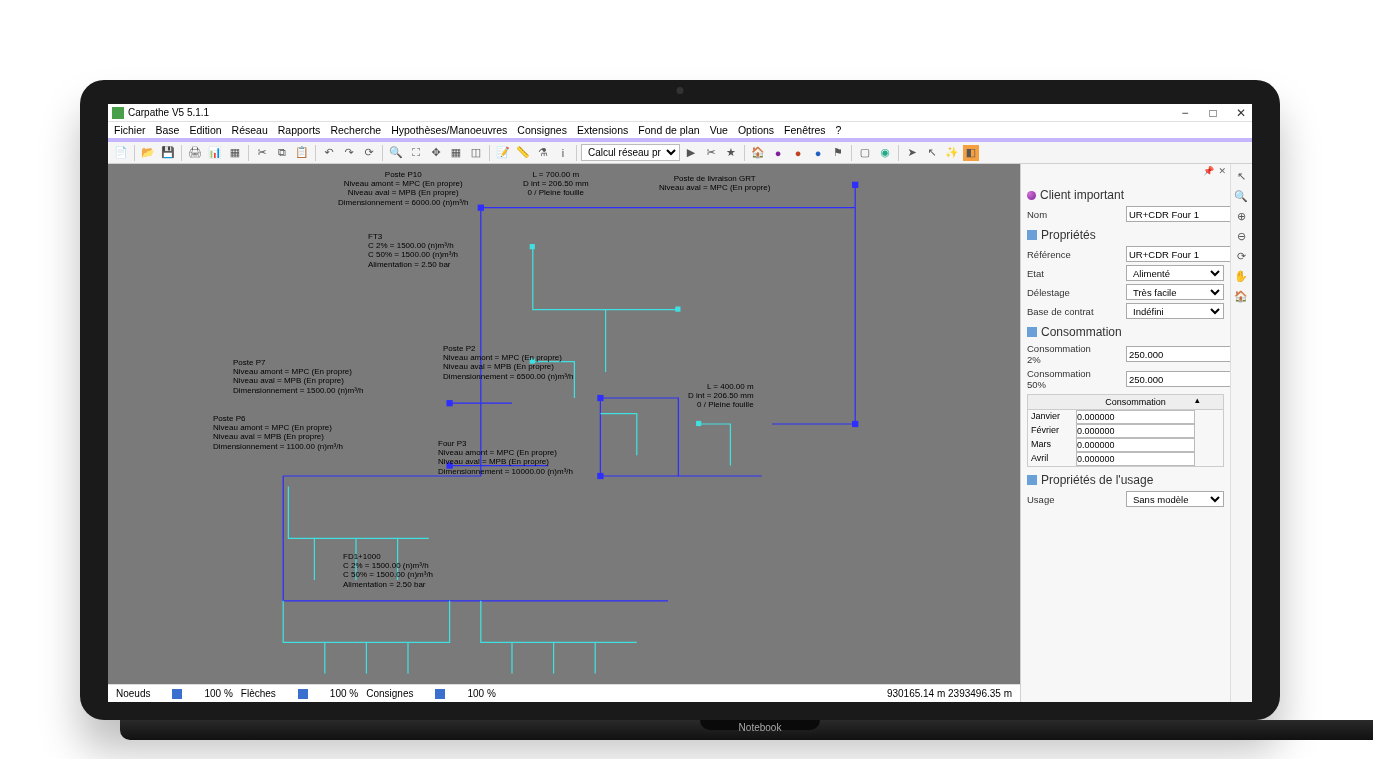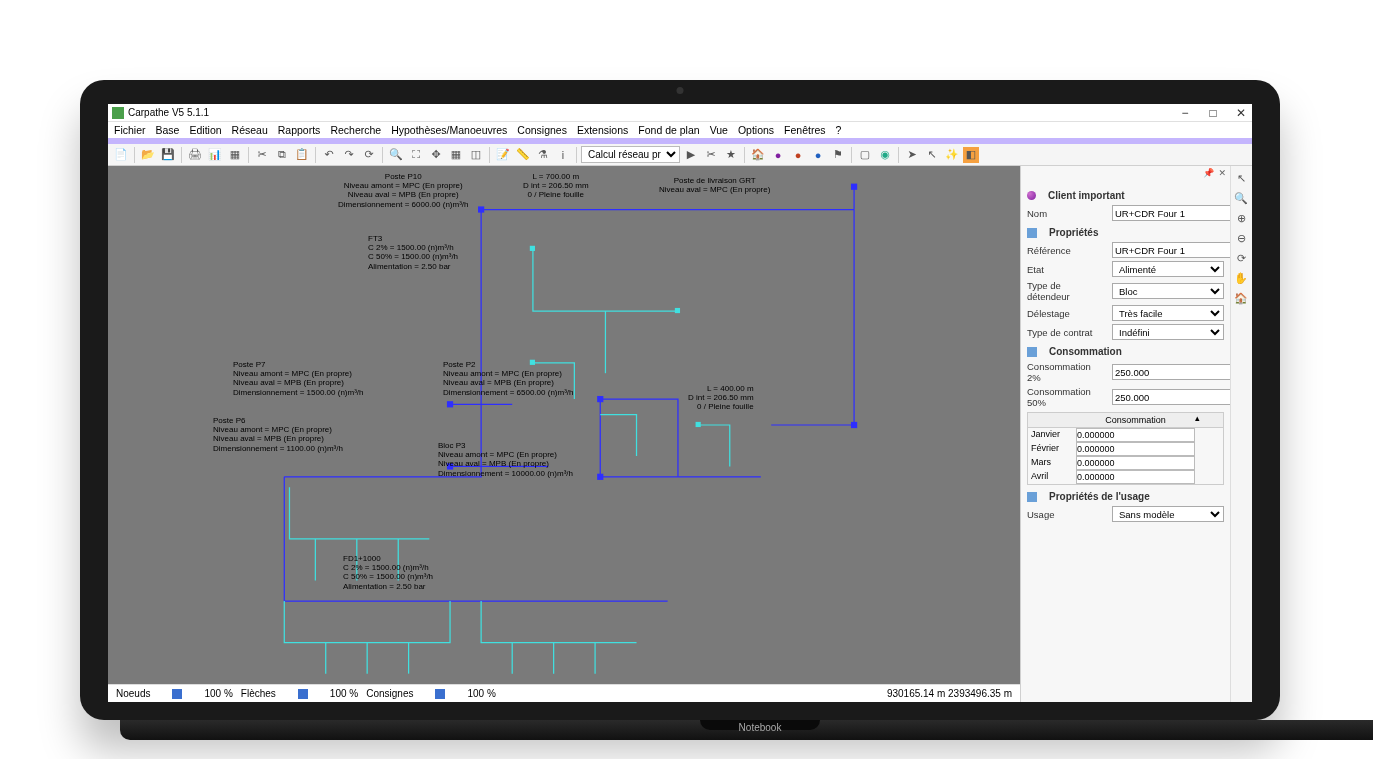--- a/index.html
+++ b/index.html
@@ -78,21 +78,21 @@
   .title-text { flex: 0 0 auto; font-size: 10px; }
   .title-spacer { flex: 1; }
   .win-btns { display: flex; gap: 14px; font-size: 12px; color: #333; }
   .win-btn { width: 14px; text-align: center; cursor: default; }
   
   .menubar {
     display: flex;
     gap: 10px;
     padding: 2px 6px;
     font-size: 10.5px;
-    border-bottom: 6px solid #c4b5fd;
+    border-bottom: 4px solid #c4b5fd;
   }
   .menubar span { cursor: default; }
   
   .toolbar {
     display: flex;
     align-items: center;
     height: 22px;
     padding: 0 4px;
     border-bottom: 1px solid #d0d0d0;
     background: #f5f5f5;
@@ -158,41 +158,41 @@
     font-size: 9px;
     color: #666;
   }
   .panel-body {
     padding: 4px 6px;
     overflow: hidden;
   }
   .section-header {
     display: flex;
     align-items: center;
-    gap: 12px;
-    font-weight: bold;
-    font-size: 10px;
+    gap: 4px;
+    font-weight: normal;
+    font-size: 12px;
     margin: 6px 0 4px;
     color: #333;
   }
   .bullet {
     width: 9px; height: 9px;
     border-radius: 50%;
     background: radial-gradient(circle at 30% 30%, #d070d0, #8020a0);
   }
   .sect-icon {
     width: 10px; height: 10px;
     background: #6aa0d8;
     display: inline-block;
   }
   .form-row {
     display: flex;
     align-items: center;
     margin: 3px 0;
-    gap: 7px;
+    gap: 21px;
   }
   .form-row label {
     flex: 0 0 78px;
     font-size: 9.5px;
     color: #333;
   }
   .form-row input[type=text], .form-row select {
     flex: 1;
     font-size: 9.5px;
     height: 16px;
@@ -424,39 +424,39 @@
             <div>C 2% = 1500.00 (n)m³/h</div>
             <div>C 50% = 1500.00 (n)m³/h</div>
             <div>Alimentation = 2.50 bar</div>
           </div>
           <div class="node-label" style="left:125px; top:194px">
             <div>Poste P7</div>
             <div>Niveau amont = MPC (En propre)</div>
             <div>Niveau aval = MPB (En propre)</div>
             <div>Dimensionnement = 1500.00 (n)m³/h</div>
           </div>
-          <div class="node-label" style="left:335px; top:194px">
+          <div class="node-label" style="left:335px; top:180px">
             <div>Poste P2</div>
             <div>Niveau amont = MPC (En propre)</div>
             <div>Niveau aval = MPB (En propre)</div>
             <div>Dimensionnement = 6500.00 (n)m³/h</div>
           </div>
           <div class="node-label" style="left:580px; top:218px; text-align:right">
             <div>L = 400.00 m</div>
             <div>D int = 206.50 mm</div>
             <div>0 / Pleine fouille</div>
           </div>
           <div class="node-label" style="left:105px; top:250px">
             <div>Poste P6</div>
             <div>Niveau amont = MPC (En propre)</div>
             <div>Niveau aval = MPB (En propre)</div>
             <div>Dimensionnement = 1100.00 (n)m³/h</div>
           </div>
           <div class="node-label" style="left:330px; top:275px">
-            <div>Bloc P3</div>
+            <div>Four P3</div>
             <div>Niveau amont = MPC (En propre)</div>
             <div>Niveau aval = MPB (En propre)</div>
             <div>Dimensionnement = 10000.00 (n)m³/h</div>
           </div>
           <div class="node-label" style="left:235px; top:388px">
             <div>FD1+1000</div>
             <div>C 2% = 1500.00 (n)m³/h</div>
             <div>C 50% = 1500.00 (n)m³/h</div>
             <div>Alimentation = 2.50 bar</div>
           </div>
@@ -506,29 +506,25 @@
 
           <div class="form-row">
             <label>Référence</label>
             <input type="text" value="UR+CDR Four 1" style="">
           </div>
           <div class="form-row">
             <label>Etat</label>
             <select><option>Alimenté</option></select>
           </div>
           <div class="form-row">
-            <label>Type de détendeur</label>
-            <select><option>Bloc</option></select>
-          </div>
-          <div class="form-row">
             <label>Délestage</label>
             <select><option>Très facile</option></select>
           </div>
           <div class="form-row">
-            <label>Type de contrat</label>
+            <label>Base de contrat</label>
             <select><option>Indéfini</option></select>
           </div>
 
           <div class="section-header">
             <span class="sect-icon"></span>
             <span>Consommation</span>
           </div>
 
           <div class="form-row">
             <label>Consommation 2%</label>

